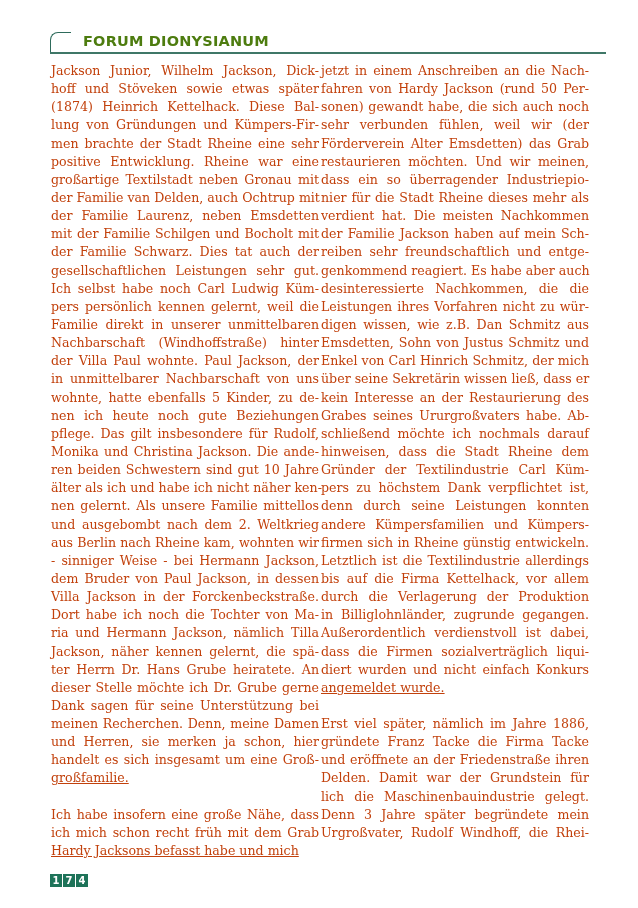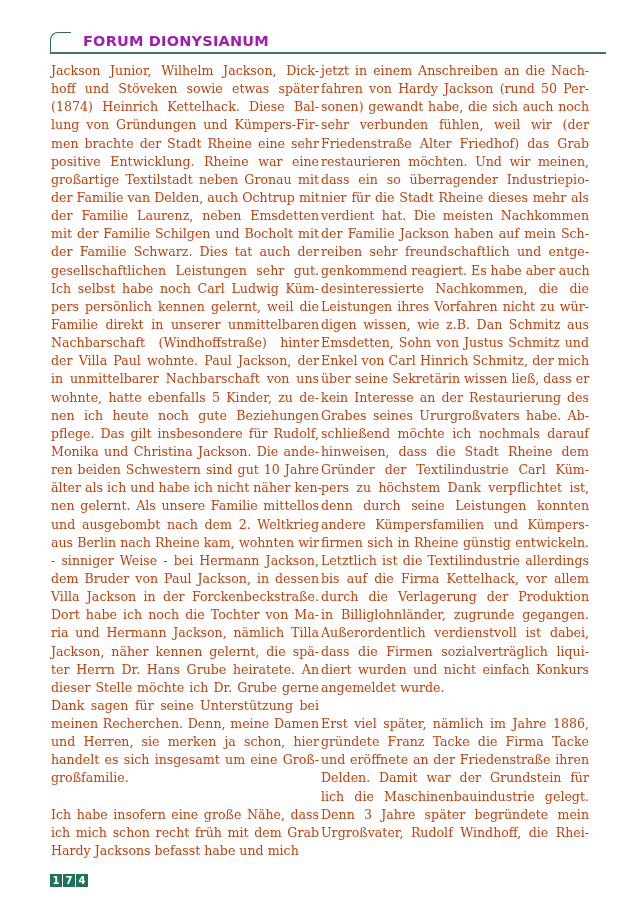--- a/index.html
+++ b/index.html
@@ -6,27 +6,27 @@
   body { width: 638px; height: 908px; position: relative; overflow: hidden; font-family: "DejaVu Serif", serif; }
   .header { position: absolute; left: 50px; top: 32px; width: 556px; height: 22px; }
   .header-frame {
     position: absolute; left: 0; top: 0; width: 20px; height: 20px;
     border-left: 1.5px solid #2e6b5b; border-top: 1.5px solid #2e6b5b;
     border-top-left-radius: 8px;
   }
   .header-rule { position: absolute; left: 0; top: 20px; width: 556px; height: 1.5px; background: #3f7767; }
   .header-title {
     position: absolute; left: 33px; top: 0px; font-family: "DejaVu Sans", sans-serif;
-    font-weight: bold; font-size: 14.5px; color: #a21caf; letter-spacing: 0.2px; line-height: 18px;
+    font-weight: bold; font-size: 14.5px; color: #4d7c0f; letter-spacing: 0.2px; line-height: 18px;
   }
   .col { position: absolute; top: 62px; width: 268px; font-size: 12.6px; line-height: 18.15px; color: #c2410c; }
   .col-left { left: 51px; }
   .col-right { left: 321px; }
   .line { display: block; white-space: nowrap; text-align: justify; text-align-last: justify; height: 18.15px; overflow: visible; }
-  .line.last { text-align-last: left; }
+  .line.last { text-align-last: left; text-decoration: underline; }
   .line.blank { height: 18.15px; }
   .pagenum { position: absolute; left: 50px; top: 874px; display: flex; gap: 1px; }
   .pagenum span {
     display: inline-block; width: 12px; height: 13px; background: #1e7359; color: #ffffff;
     font-family: "DejaVu Sans", sans-serif; font-weight: bold; font-size: 10px; line-height: 13px; text-align: center;
   }
 </style>
 </head>
 <body>
 
@@ -80,21 +80,21 @@
     <span class="line blank"></span>
     <span class="line">Ich habe insofern eine große Nähe, dass</span>
     <span class="line">ich mich schon recht früh mit dem Grab</span>
     <span class="line last">Hardy Jacksons befasst habe und mich</span>
   </div>
 <div class="col col-right" id="col-right">
     <span class="line">jetzt in einem Anschreiben an die Nach-</span>
     <span class="line">fahren von Hardy Jackson (rund 50 Per-</span>
     <span class="line">sonen) gewandt habe, die sich auch noch</span>
     <span class="line">sehr verbunden fühlen, weil wir (der</span>
-    <span class="line">Friedenstraße Alter Friedhof) das Grab</span>
+    <span class="line">Förderverein Alter Emsdetten) das Grab</span>
     <span class="line">restaurieren möchten. Und wir meinen,</span>
     <span class="line">dass ein so überragender Industriepio-</span>
     <span class="line">nier für die Stadt Rheine dieses mehr als</span>
     <span class="line">verdient hat. Die meisten Nachkommen</span>
     <span class="line">der Familie Jackson haben auf mein Sch-</span>
     <span class="line">reiben sehr freundschaftlich und entge-</span>
     <span class="line">genkommend reagiert. Es habe aber auch</span>
     <span class="line">desinteressierte Nachkommen, die die</span>
     <span class="line">Leistungen ihres Vorfahren nicht zu wür-</span>
     <span class="line">digen wissen, wie z.B. Dan Schmitz aus</span>

